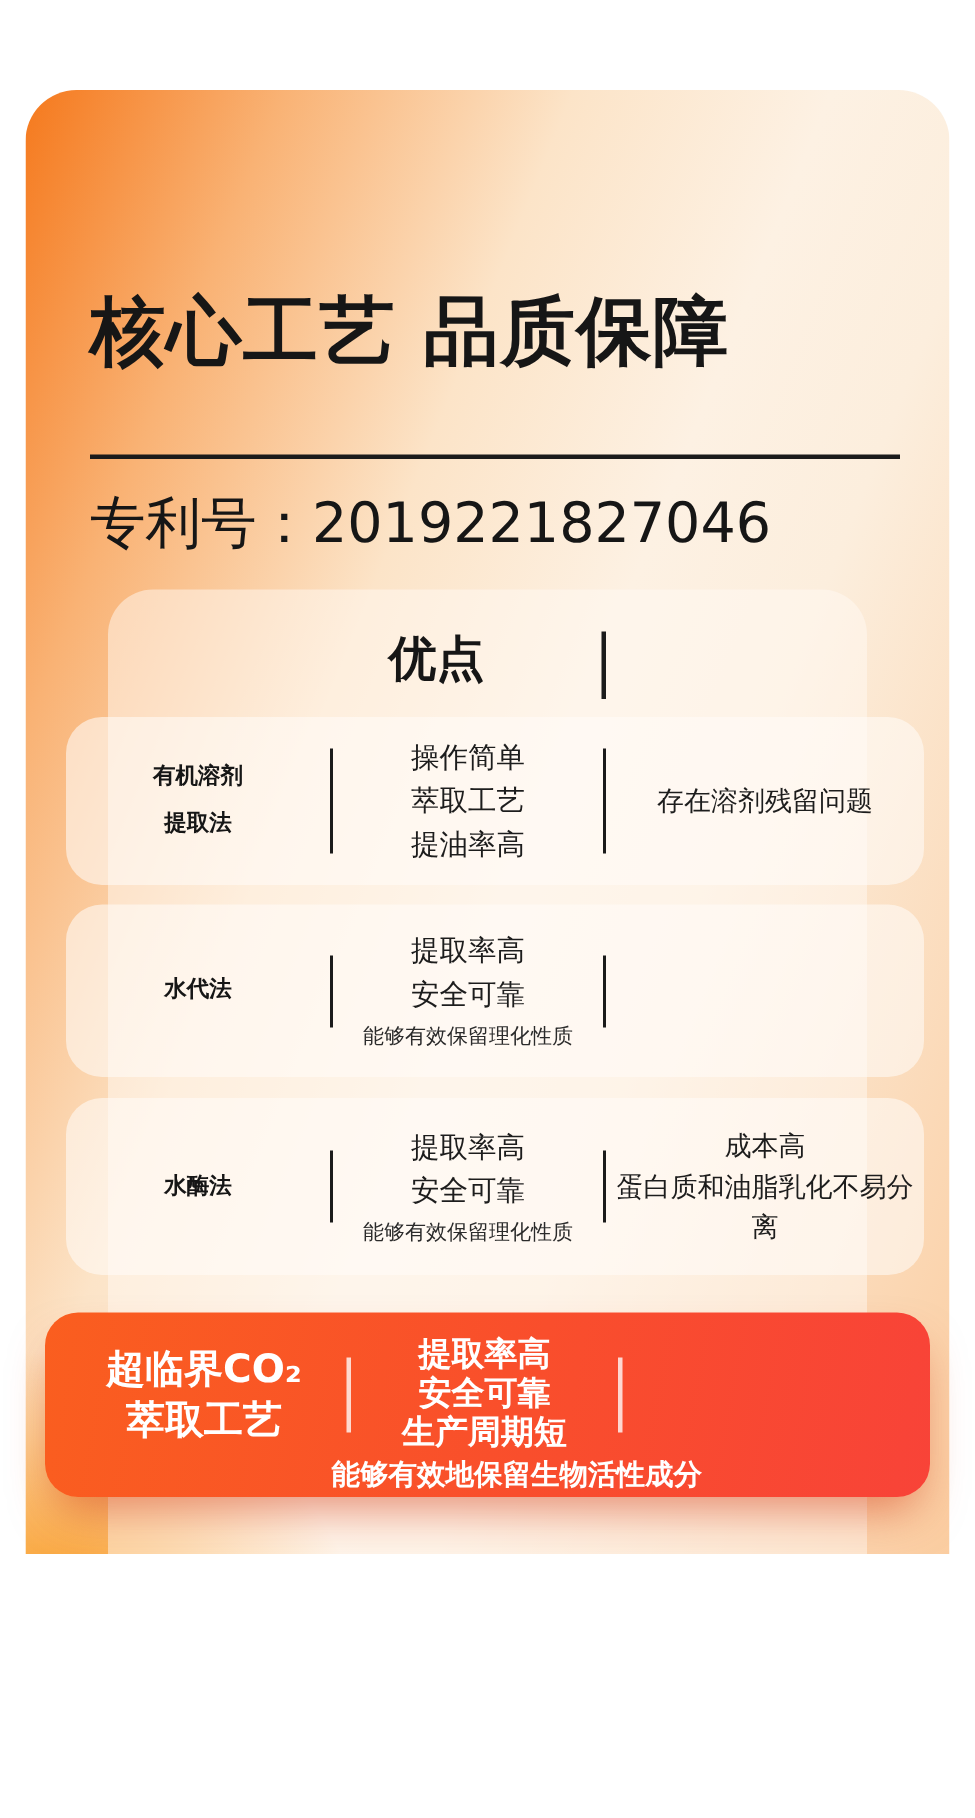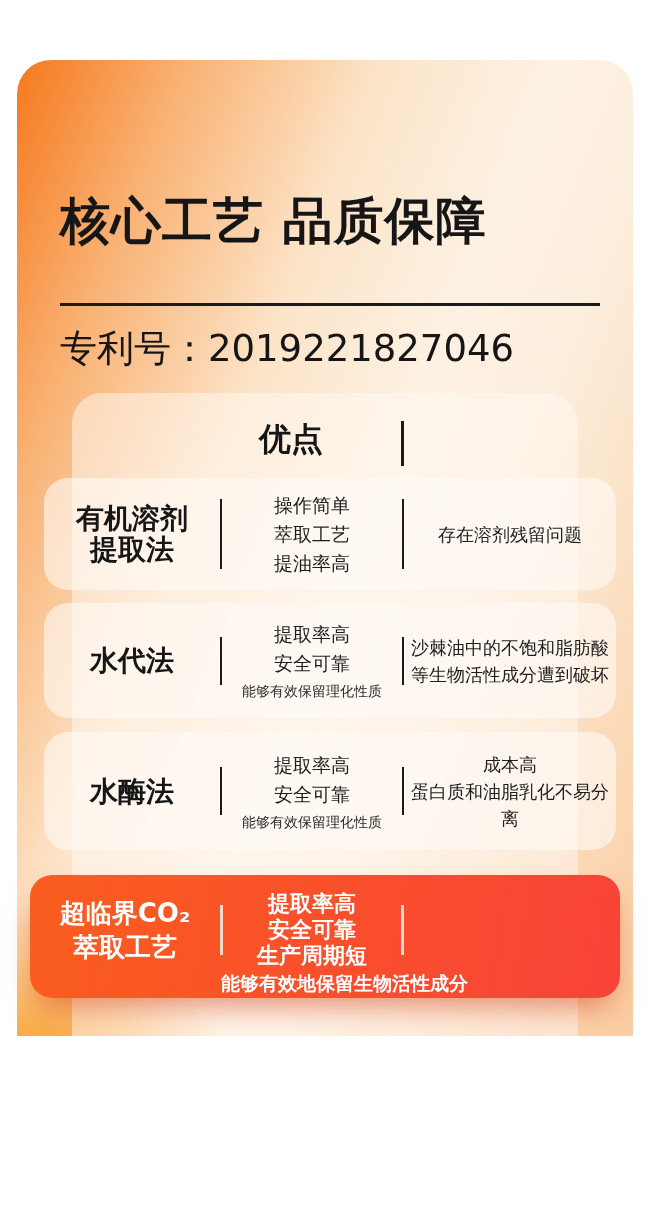--- a/index.html
+++ b/index.html
@@ -31,36 +31,36 @@
 
   .row{
     position:absolute;left:27px;width:572px;border-radius:24px;
     background:rgba(255,252,248,0.58);
     display:flex;align-items:center;
   }
   .r1{top:418px;height:112px;}
   .r2{top:543px;height:115px;}
   .r3{top:672px;height:118px;}
   .cell{white-space:pre-line;text-align:center;}
-  .c-method{width:176px;font-size:28px;line-height:31px;font-weight:800;color:#161616;font-family:Liberation Serif, serif;}
+  .c-method{width:176px;font-size:15px;line-height:31px;font-weight:800;color:#161616;font-family:Liberation Serif, serif;}
   .c-adv-wrap{width:180px;display:flex;flex-direction:column;align-items:center;}
   .c-adv{font-size:19px;line-height:29px;font-weight:500;color:#1d1d1d;}
   .c-note{font-size:14px;line-height:19px;font-weight:500;color:#2b2b2b;margin-top:4px;white-space:nowrap;}
   .c-dis{flex:1;font-size:18px;line-height:27px;font-weight:500;color:#1d1d1d;}
   .vline{width:2px;background:#1b1b1b;flex:0 0 auto;}
   .r1 .vline{height:70px;}
   .r2 .vline,.r3 .vline{height:48px;}
 
   .row-hl{
     position:absolute;left:13px;top:815px;width:590px;height:123px;border-radius:22px;
     background:linear-gradient(100deg, var(--highlight-left,#fa5e1f) 0%, #f94e2c 55%, var(--highlight-right,#f84338) 100%);
     box-shadow:0 16px 30px -8px rgba(211,58,20,0.55);
     color:#ffffff;display:flex;align-items:flex-start;padding-top:16px;box-sizing:border-box;
   }
-  .hl-method{width:190px;margin-top:5px;font-size:26px;line-height:34px;font-weight:800;text-align:center;white-space:pre-line;}
+  .hl-method{width:190px;margin-top:5px;font-size:26px;line-height:34px;font-weight:800;text-align:center;white-space:pre-line;padding-left:11px;}
   .hl-adv{width:178px;font-size:22px;line-height:26px;font-weight:800;text-align:center;white-space:pre-line;}
   .hl-dis{flex:1;margin-top:4px;font-size:22px;line-height:35px;font-weight:800;text-align:center;white-space:pre-line;}
   .hl-vline{width:3px;height:50px;margin-top:14px;background:rgba(255,255,255,0.78);flex:0 0 auto;}
   .hl-note{
     position:absolute;left:128px;bottom:2px;width:310px;text-align:right;
     font-size:19px;line-height:25px;font-weight:800;color:#ffffff;white-space:nowrap;
   }
 </style>
 </head>
 <body>
@@ -92,22 +92,20 @@
 
     <div class="row r2">
       <div class="cell c-method">水代法</div>
       <div class="vline"></div>
       <div class="c-adv-wrap">
         <div class="cell c-adv">提取率高
 安全可靠</div>
         <div class="c-note">能够有效保留理化性质</div>
       </div>
       <div class="vline"></div>
-      <div class="cell c-dis">沙棘油中的不饱和脂肪酸
-等生物活性成分遭到破坏</div>
     </div>
 
     <div class="row r3">
       <div class="cell c-method">水酶法</div>
       <div class="vline"></div>
       <div class="c-adv-wrap">
         <div class="cell c-adv">提取率高
 安全可靠</div>
         <div class="c-note">能够有效保留理化性质</div>
       </div>

